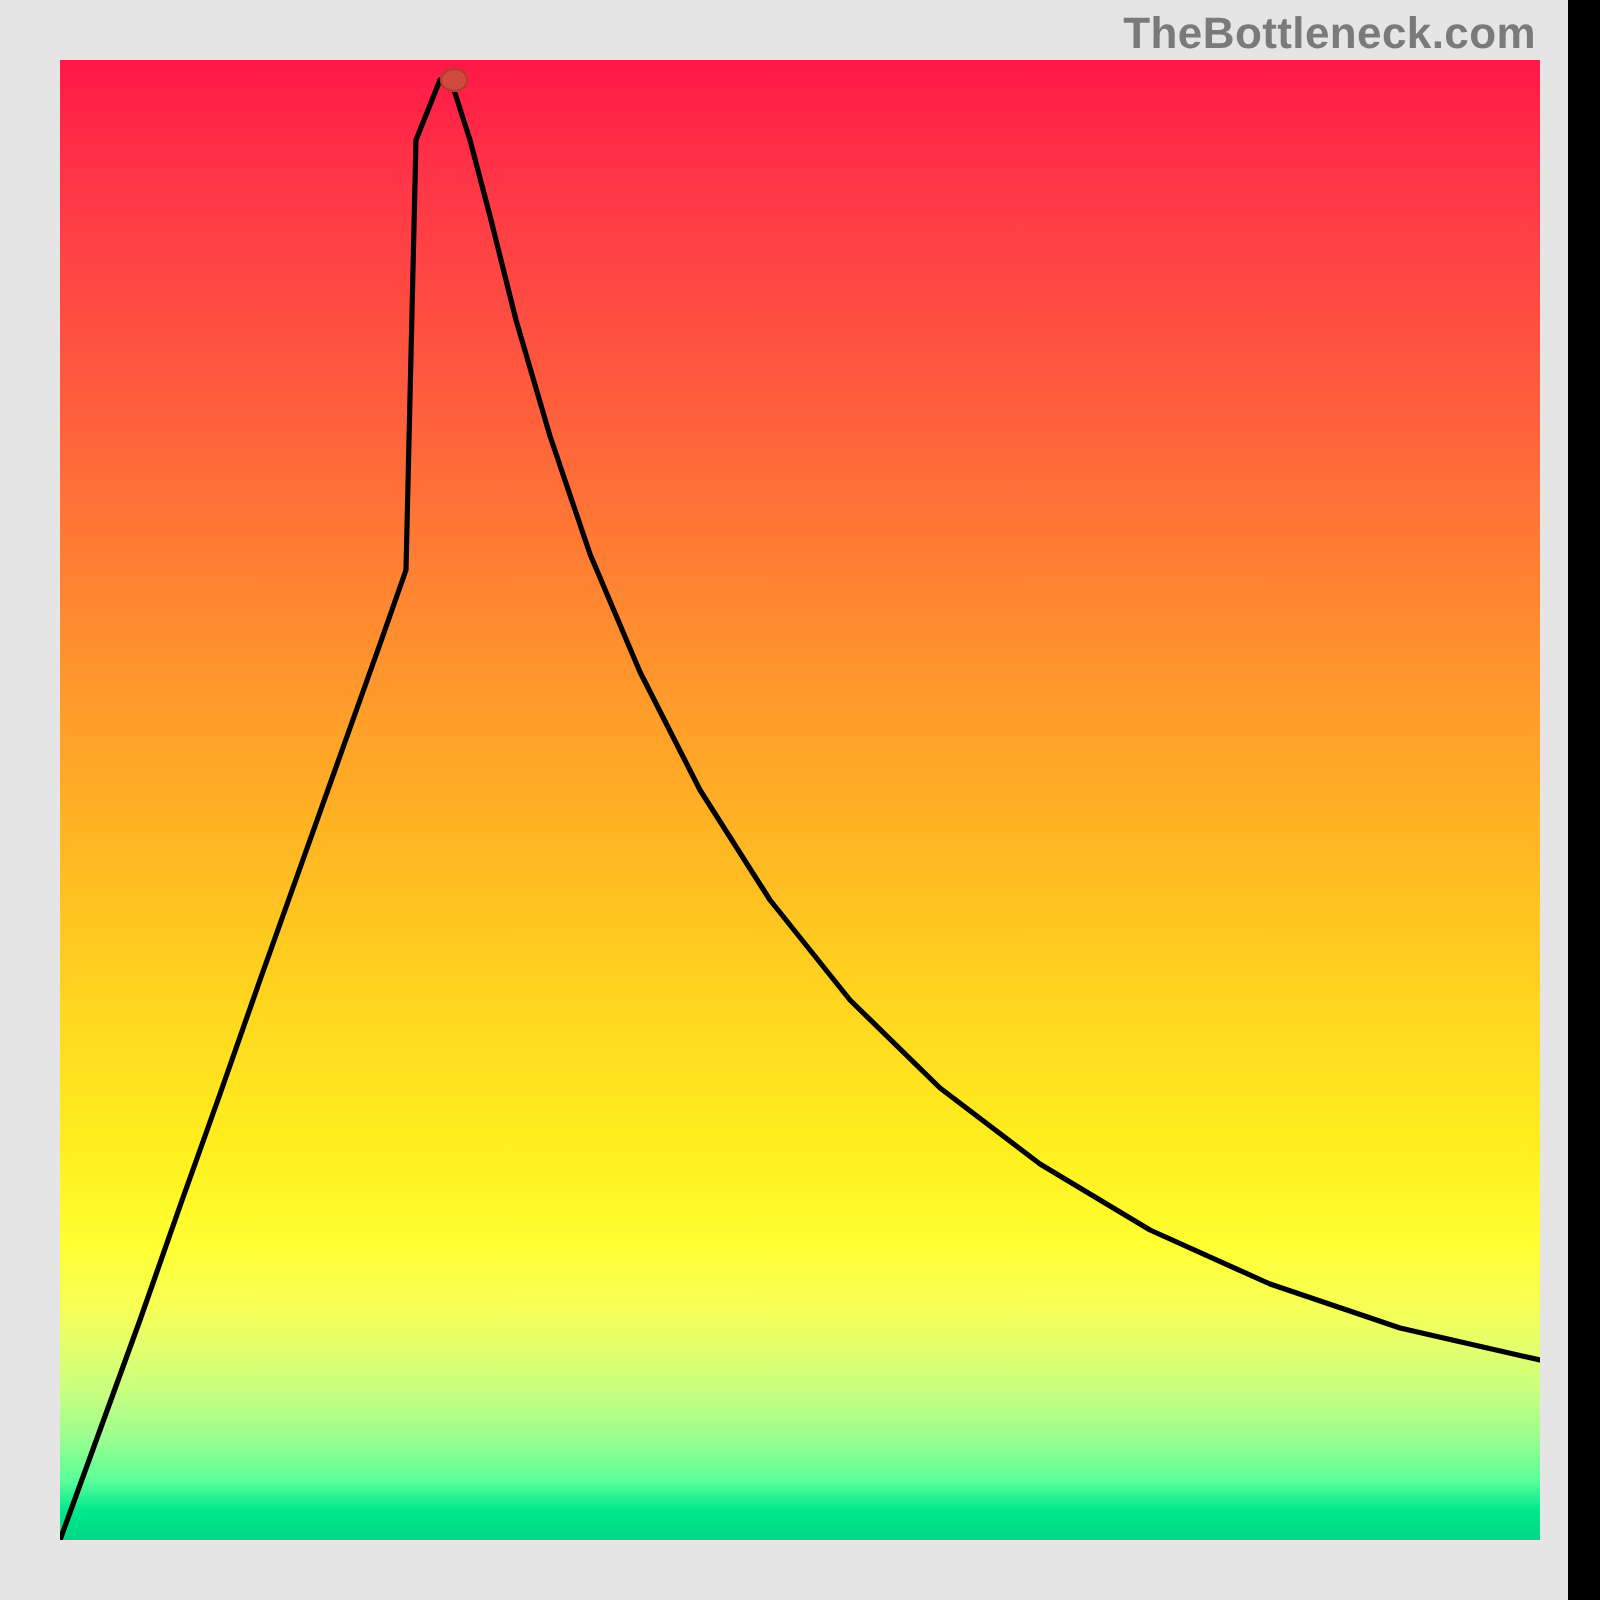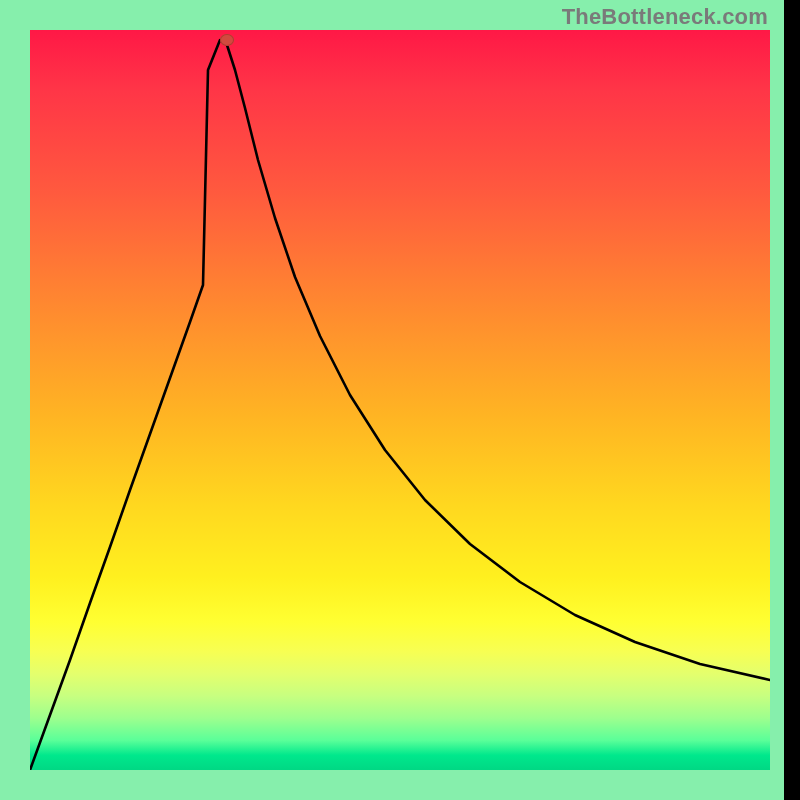--- a/index.html
+++ b/index.html
@@ -8,21 +8,21 @@
     width: 800px;
     height: 800px;
     background: #000;
     font-family: Arial, Helvetica, sans-serif;
     overflow: hidden;
   }
   .frame {
     position: relative;
     width: 784px;
     height: 800px;
-    background: #86efac;
+    background: #e5e5e5;
   }
   .plot-area {
     position: absolute;
     left: 30px;
     top: 30px;
     width: 740px;
     height: 740px;
     overflow: hidden;
   }
   .gradient {

